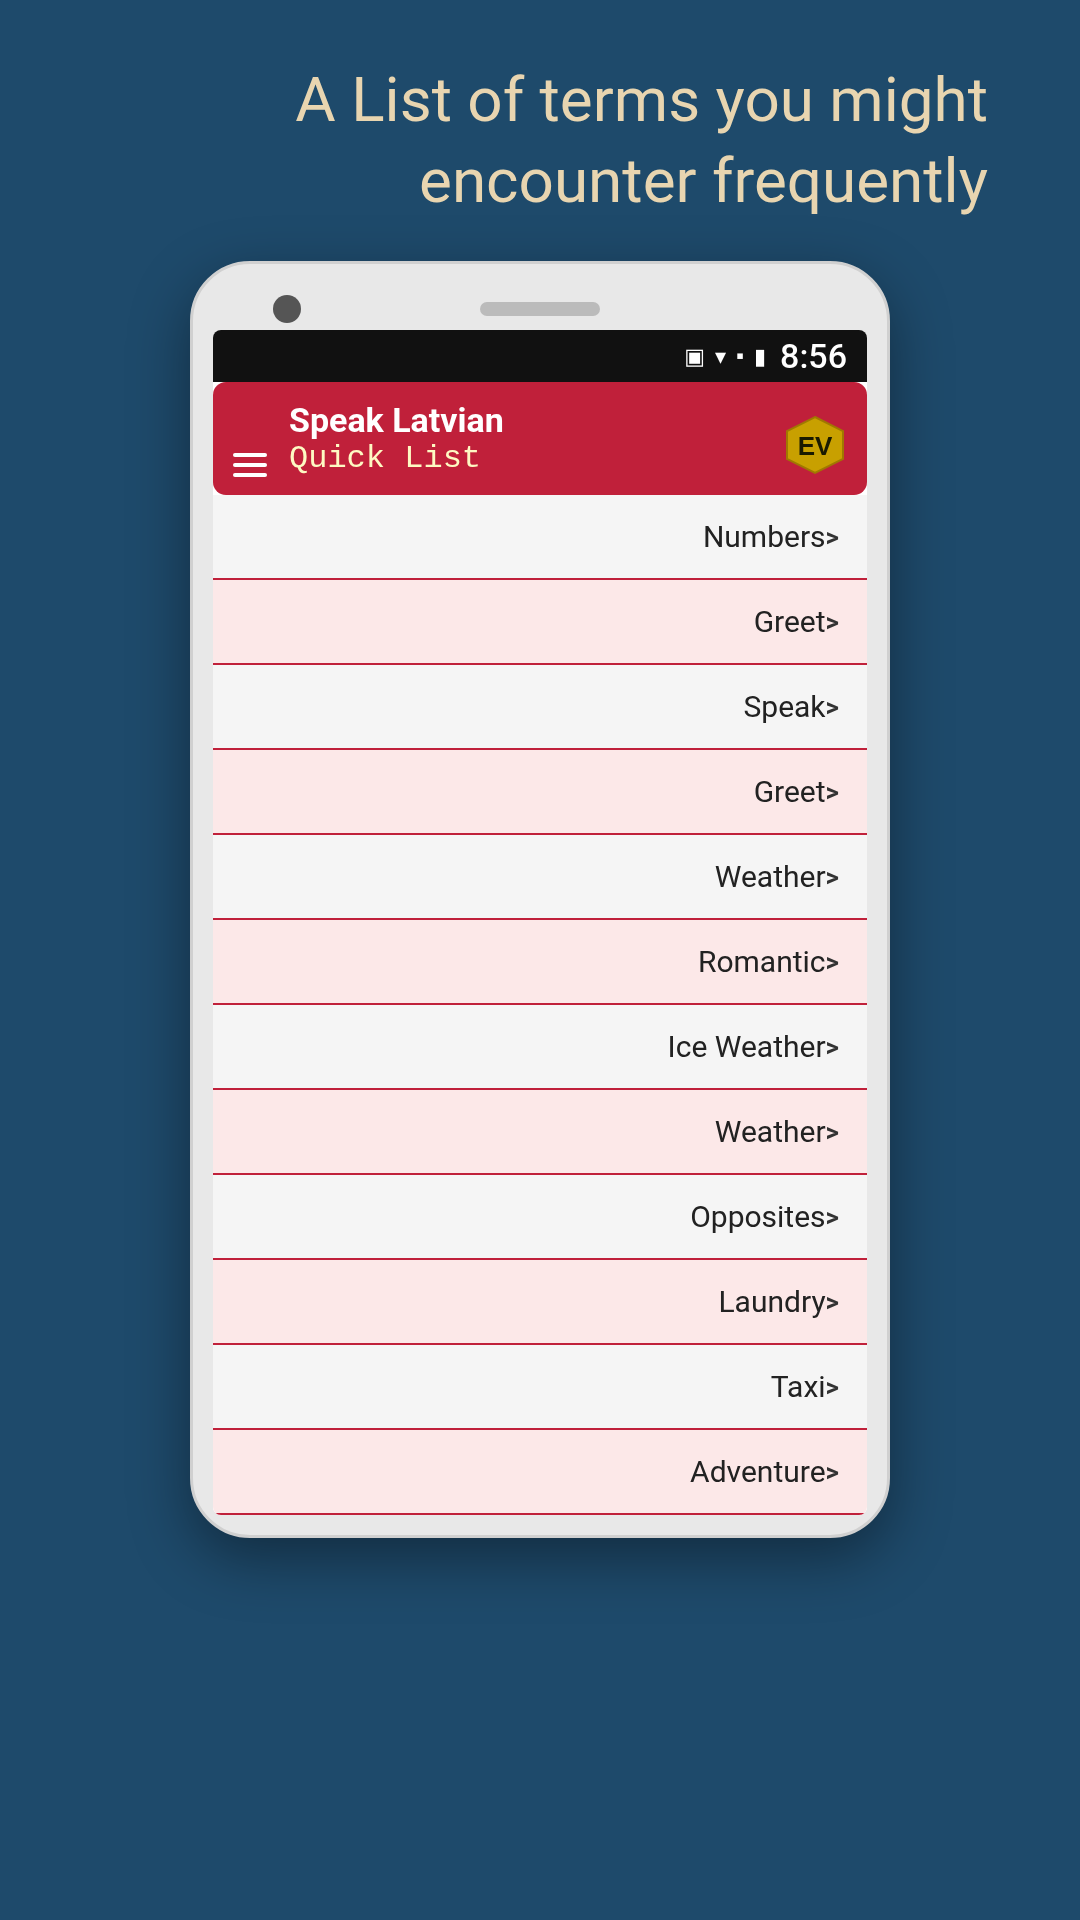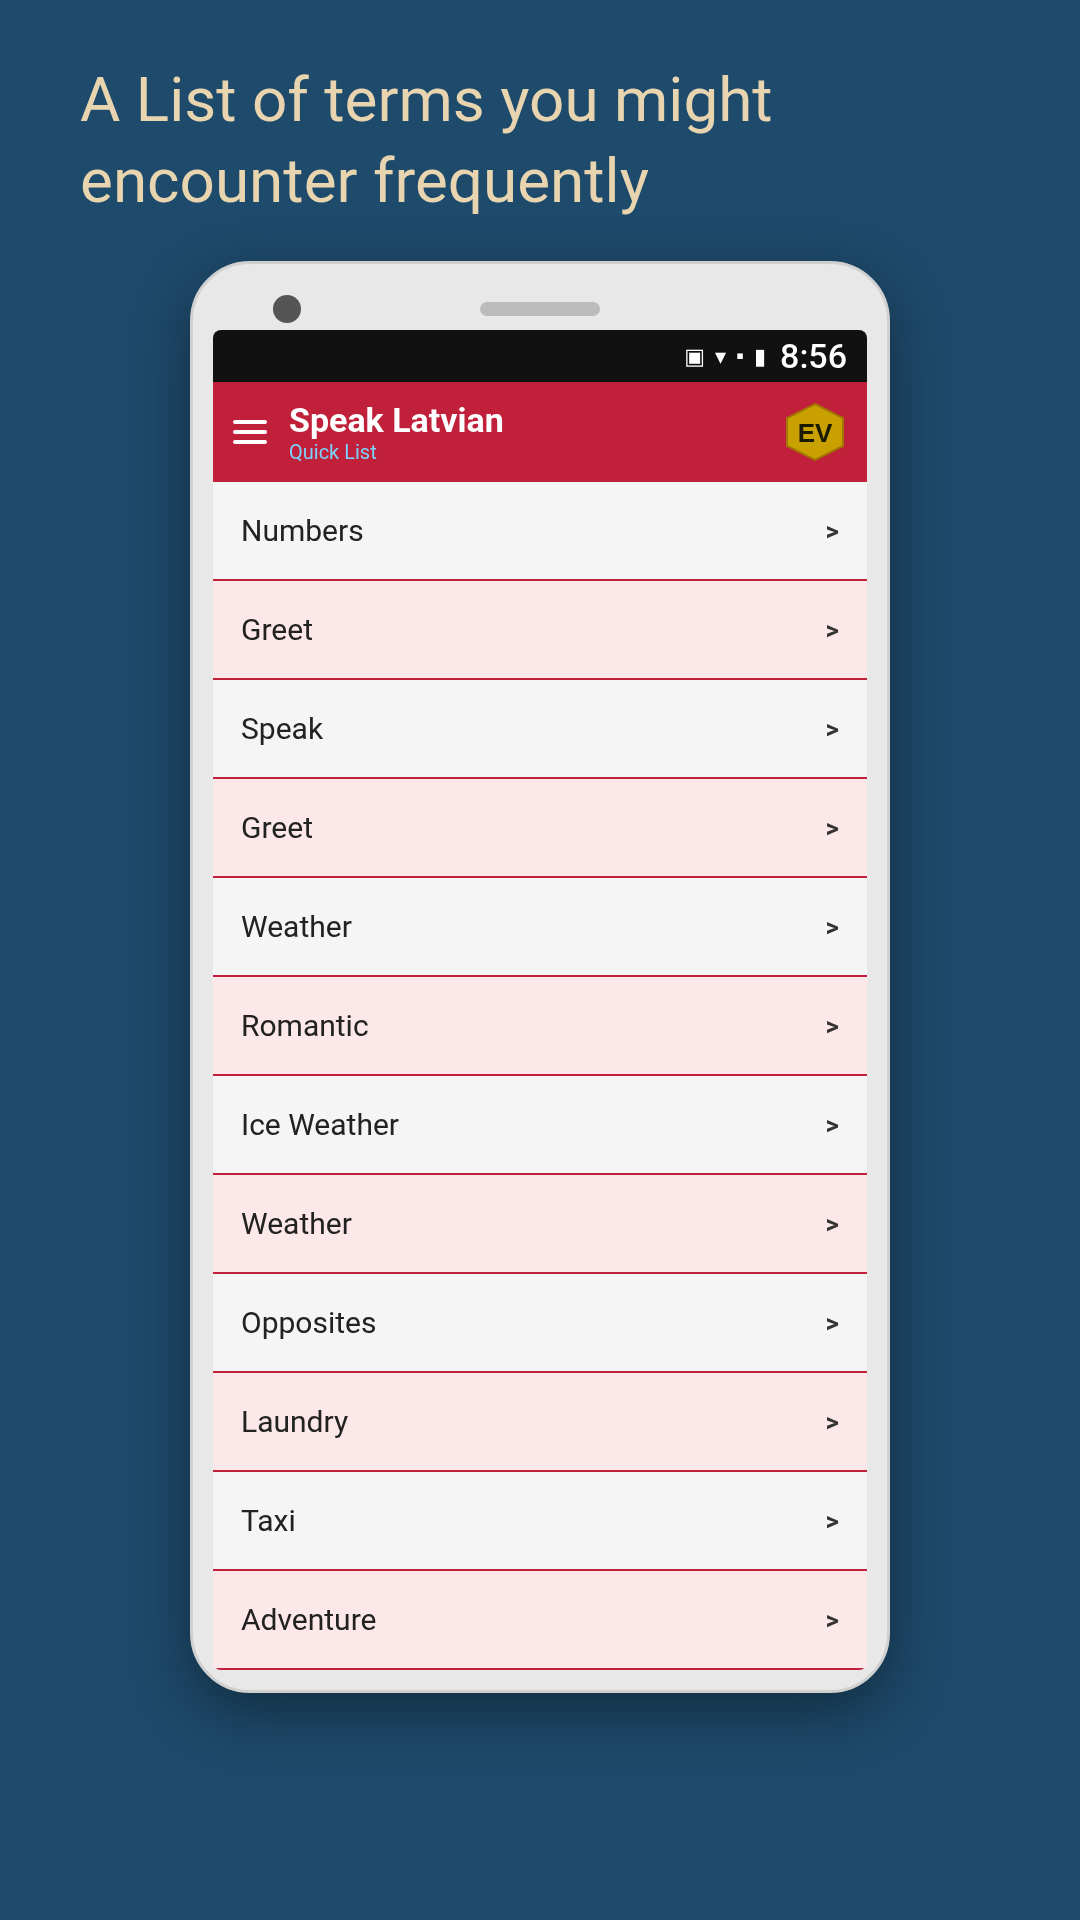--- a/index.html
+++ b/index.html
@@ -16,22 +16,22 @@
       flex-direction: column;
       align-items: center;
       font-family: 'Roboto', Arial, sans-serif;
       overflow: hidden;
     }
 
     .header-text {
       color: #e8d5b0;
       font-size: 62px;
       font-weight: 400;
-      text-align: left;
-      padding: 60px 48px 40px 80px;
+      text-align: right;
+      padding: 60px 92px 40px 80px;
       line-height: 1.3;
     }
 
     .phone-container {
       width: 700px;
       background: #e8e8e8;
       border-radius: 60px;
       padding: 20px;
       box-shadow: 0 20px 60px rgba(0,0,0,0.4);
       border: 3px solid #d0d0d0;
@@ -89,22 +89,23 @@
 
     .status-time {
       font-size: 34px;
       font-weight: 500;
     }
 
     .app-bar {
       background: #c0203a;
       padding: 18px 20px;
       display: flex;
-      align-items: center;
+      align-items: flex-end;
       gap: 22px;
+      border-radius: 13px;
     }
 
     .hamburger {
       display: flex;
       flex-direction: column;
       gap: 6px;
       cursor: pointer;
     }
 
     .hamburger-line {
@@ -118,39 +119,40 @@
       flex: 1;
     }
 
     .app-title {
       color: white;
       font-size: 34px;
       font-weight: 700;
     }
 
     .app-subtitle {
-      color: #7dd3fc;
-      font-size: 20px;
+      color: #fef9c3;
+      font-size: 32px;
+      font-family: Liberation Mono, monospace;
     }
 
     .app-logo {
       width: 64px;
       height: 64px;
     }
 
     .list-container {
       background: #fff;
     }
 
     .list-item {
       display: flex;
       align-items: center;
-      justify-content: space-between;
+      justify-content: flex-end;
       padding: 0 28px;
-      height: 99px;
+      height: 85px;
       border-bottom: 2px solid #c0203a;
       cursor: pointer;
     }
 
     .list-item:nth-child(odd) {
       background: #f5f5f5;
     }
 
     .list-item:nth-child(even) {
       background: #fce8e8;

